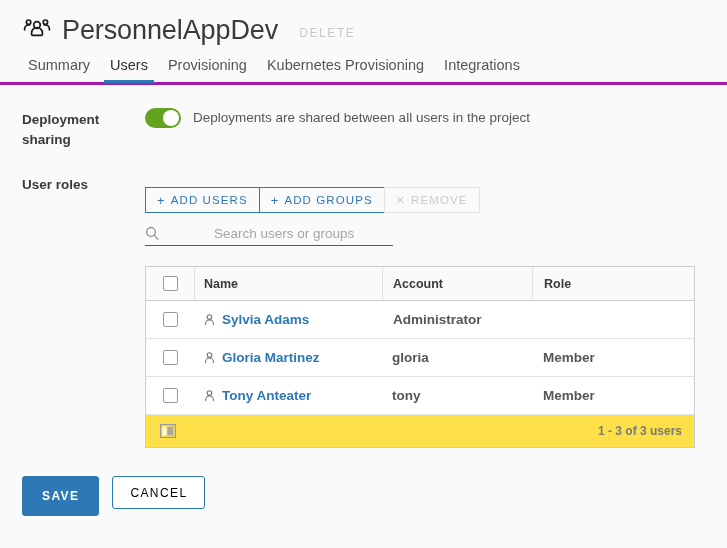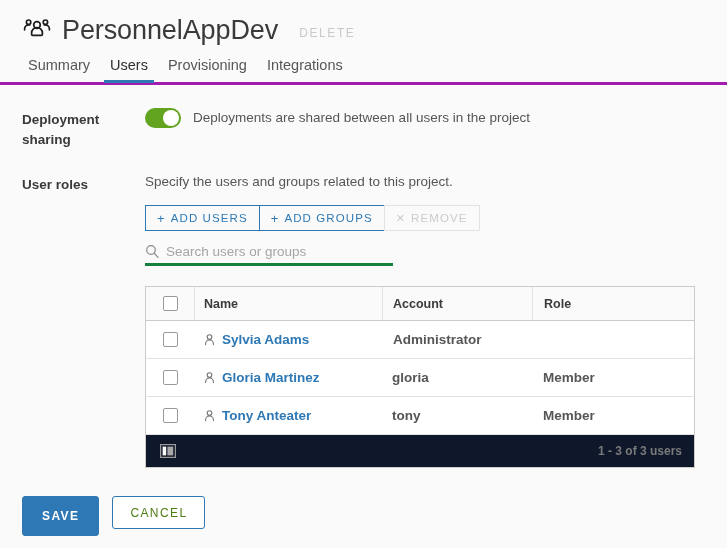--- a/index.html
+++ b/index.html
@@ -173,24 +173,25 @@
   }
   .btn-outline .xmark {
     margin-right: 5px;
     font-size: 11px;
     line-height: 1;
   }
 
   .search-wrap {
     margin-top: 8px;
     width: 248px;
-    border-bottom: 3px solid #15803d;
+    border-bottom: 1px solid #15803d;
     display: flex;
     align-items: center;
     height: 24px;
+    gap: 48px;
   }
   .search-icon {
     width: 14px;
     height: 14px;
     flex: 0 0 14px;
     margin-right: 7px;
     display: block;
   }
   .search-input {
     border: none;
@@ -291,21 +292,21 @@
     cursor: pointer;
     font-size: 13.5px;
   }
   .cell-text {
     color: #565656;
     font-size: 13.5px;
   }
   .tfoot {
     display: flex;
     align-items: center;
-    background: #0f172a;
+    background: #fde047;
     min-height: 32px;
     border-bottom: none;
     padding: 0 12px 0 14px;
     box-sizing: border-box;
   }
   .columns-icon {
     width: 16px;
     height: 14px;
     display: block;
     cursor: pointer;
@@ -330,21 +331,21 @@
     letter-spacing: 1.4px;
     height: 40px;
     padding: 0 19px;
     border-radius: 3px;
     cursor: pointer;
     font-family: "Liberation Sans", sans-serif;
     font-weight: bold;
   }
   .btn-secondary {
     background: #ffffff;
-    color: #4d7c0f;
+    color: #000000;
     border: 1px solid #2e79b5;
     font-size: 12px;
     letter-spacing: 1.4px;
     height: 33px;
     padding: 0 17px;
     border-radius: 3px;
     margin-left: 13px;
     cursor: pointer;
     font-family: "Liberation Sans", sans-serif;
   }
@@ -364,20 +365,21 @@
     </svg>
   </span>
   <div class="page-title">PersonnelAppDev</div>
   <div class="delete-link">DELETE</div>
 </div>
 
 <div class="tabs">
   <div class="tab">Summary</div>
   <div class="tab active">Users</div>
   <div class="tab">Provisioning</div>
+  <div class="tab">Kubernetes Provisioning</div>
   <div class="tab">Integrations</div>
 </div>
 
 <div class="form-area">
 
   <div class="form-row">
     <div class="form-label">Deployment sharing</div>
     <div class="form-control">
       <div class="toggle-line">
         <div class="toggle">
@@ -385,21 +387,20 @@
         </div>
         <div class="toggle-text">Deployments are shared between all users in the project</div>
       </div>
     </div>
   </div>
 
   <div class="form-row">
     <div class="form-label">User roles</div>
     <div class="form-control">
 
-      <div class="hint-text">Specify the users and groups related to this project.</div>
 
       <div class="btn-group">
         <button class="btn-outline">
           <span class="plus">+</span>
           <span>ADD USERS</span>
         </button>
         <button class="btn-outline">
           <span class="plus">+</span>
           <span>ADD GROUPS</span>
         </button>

